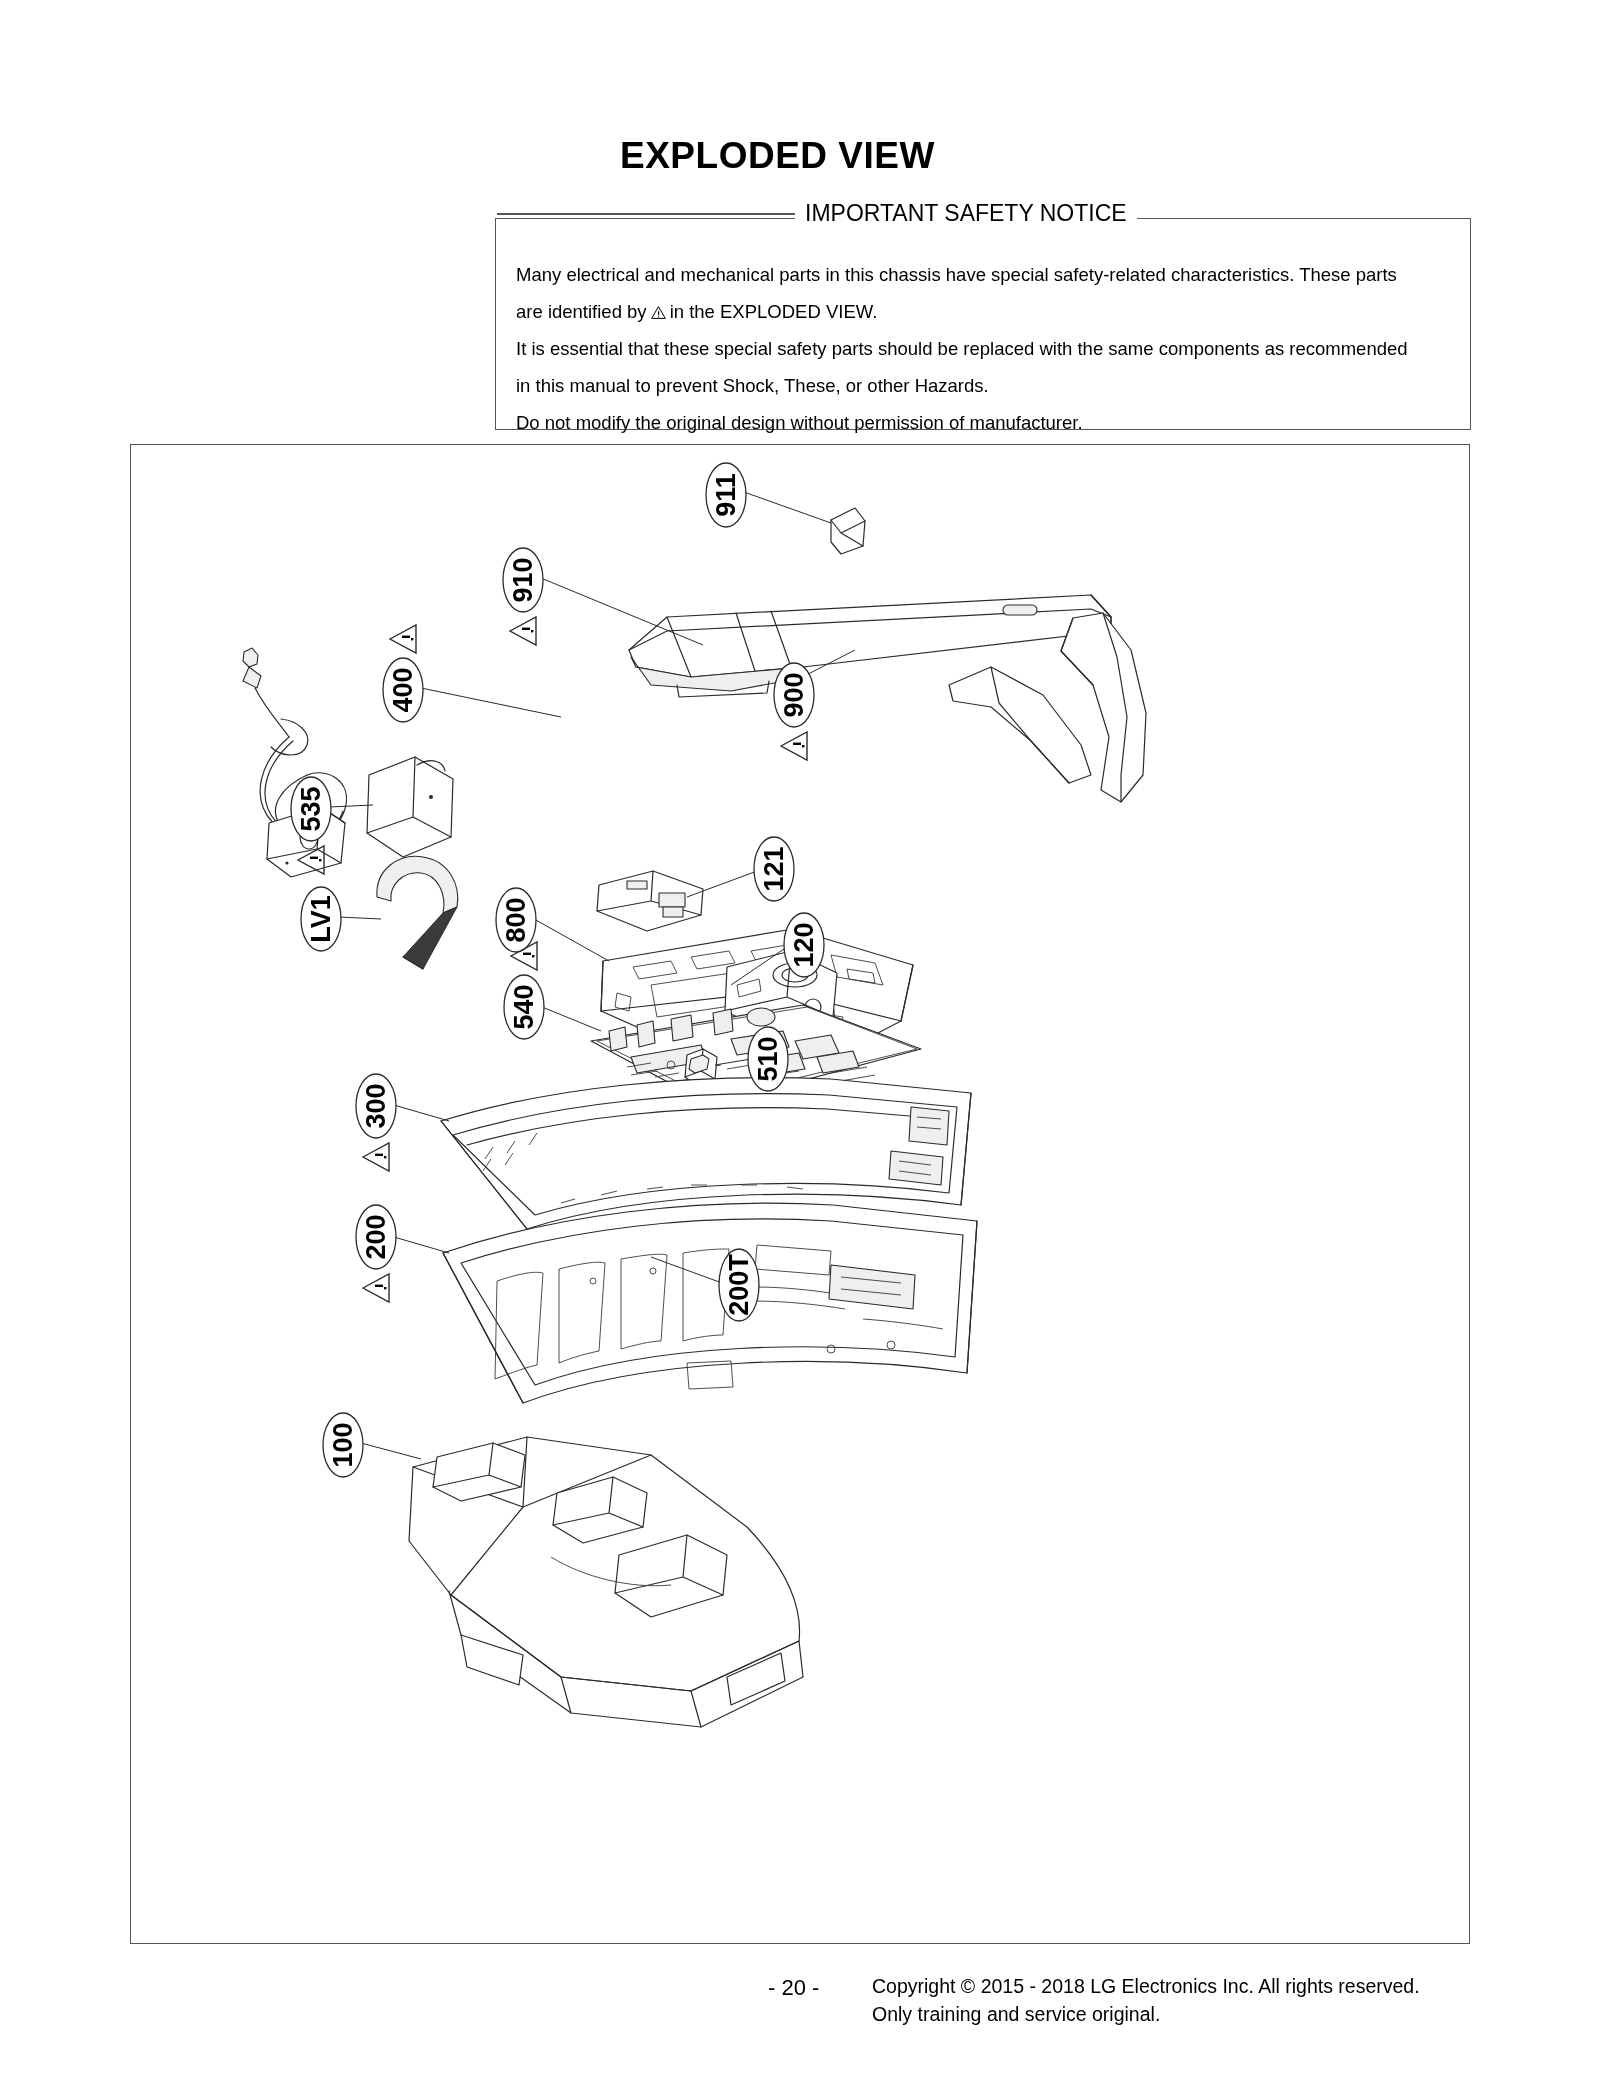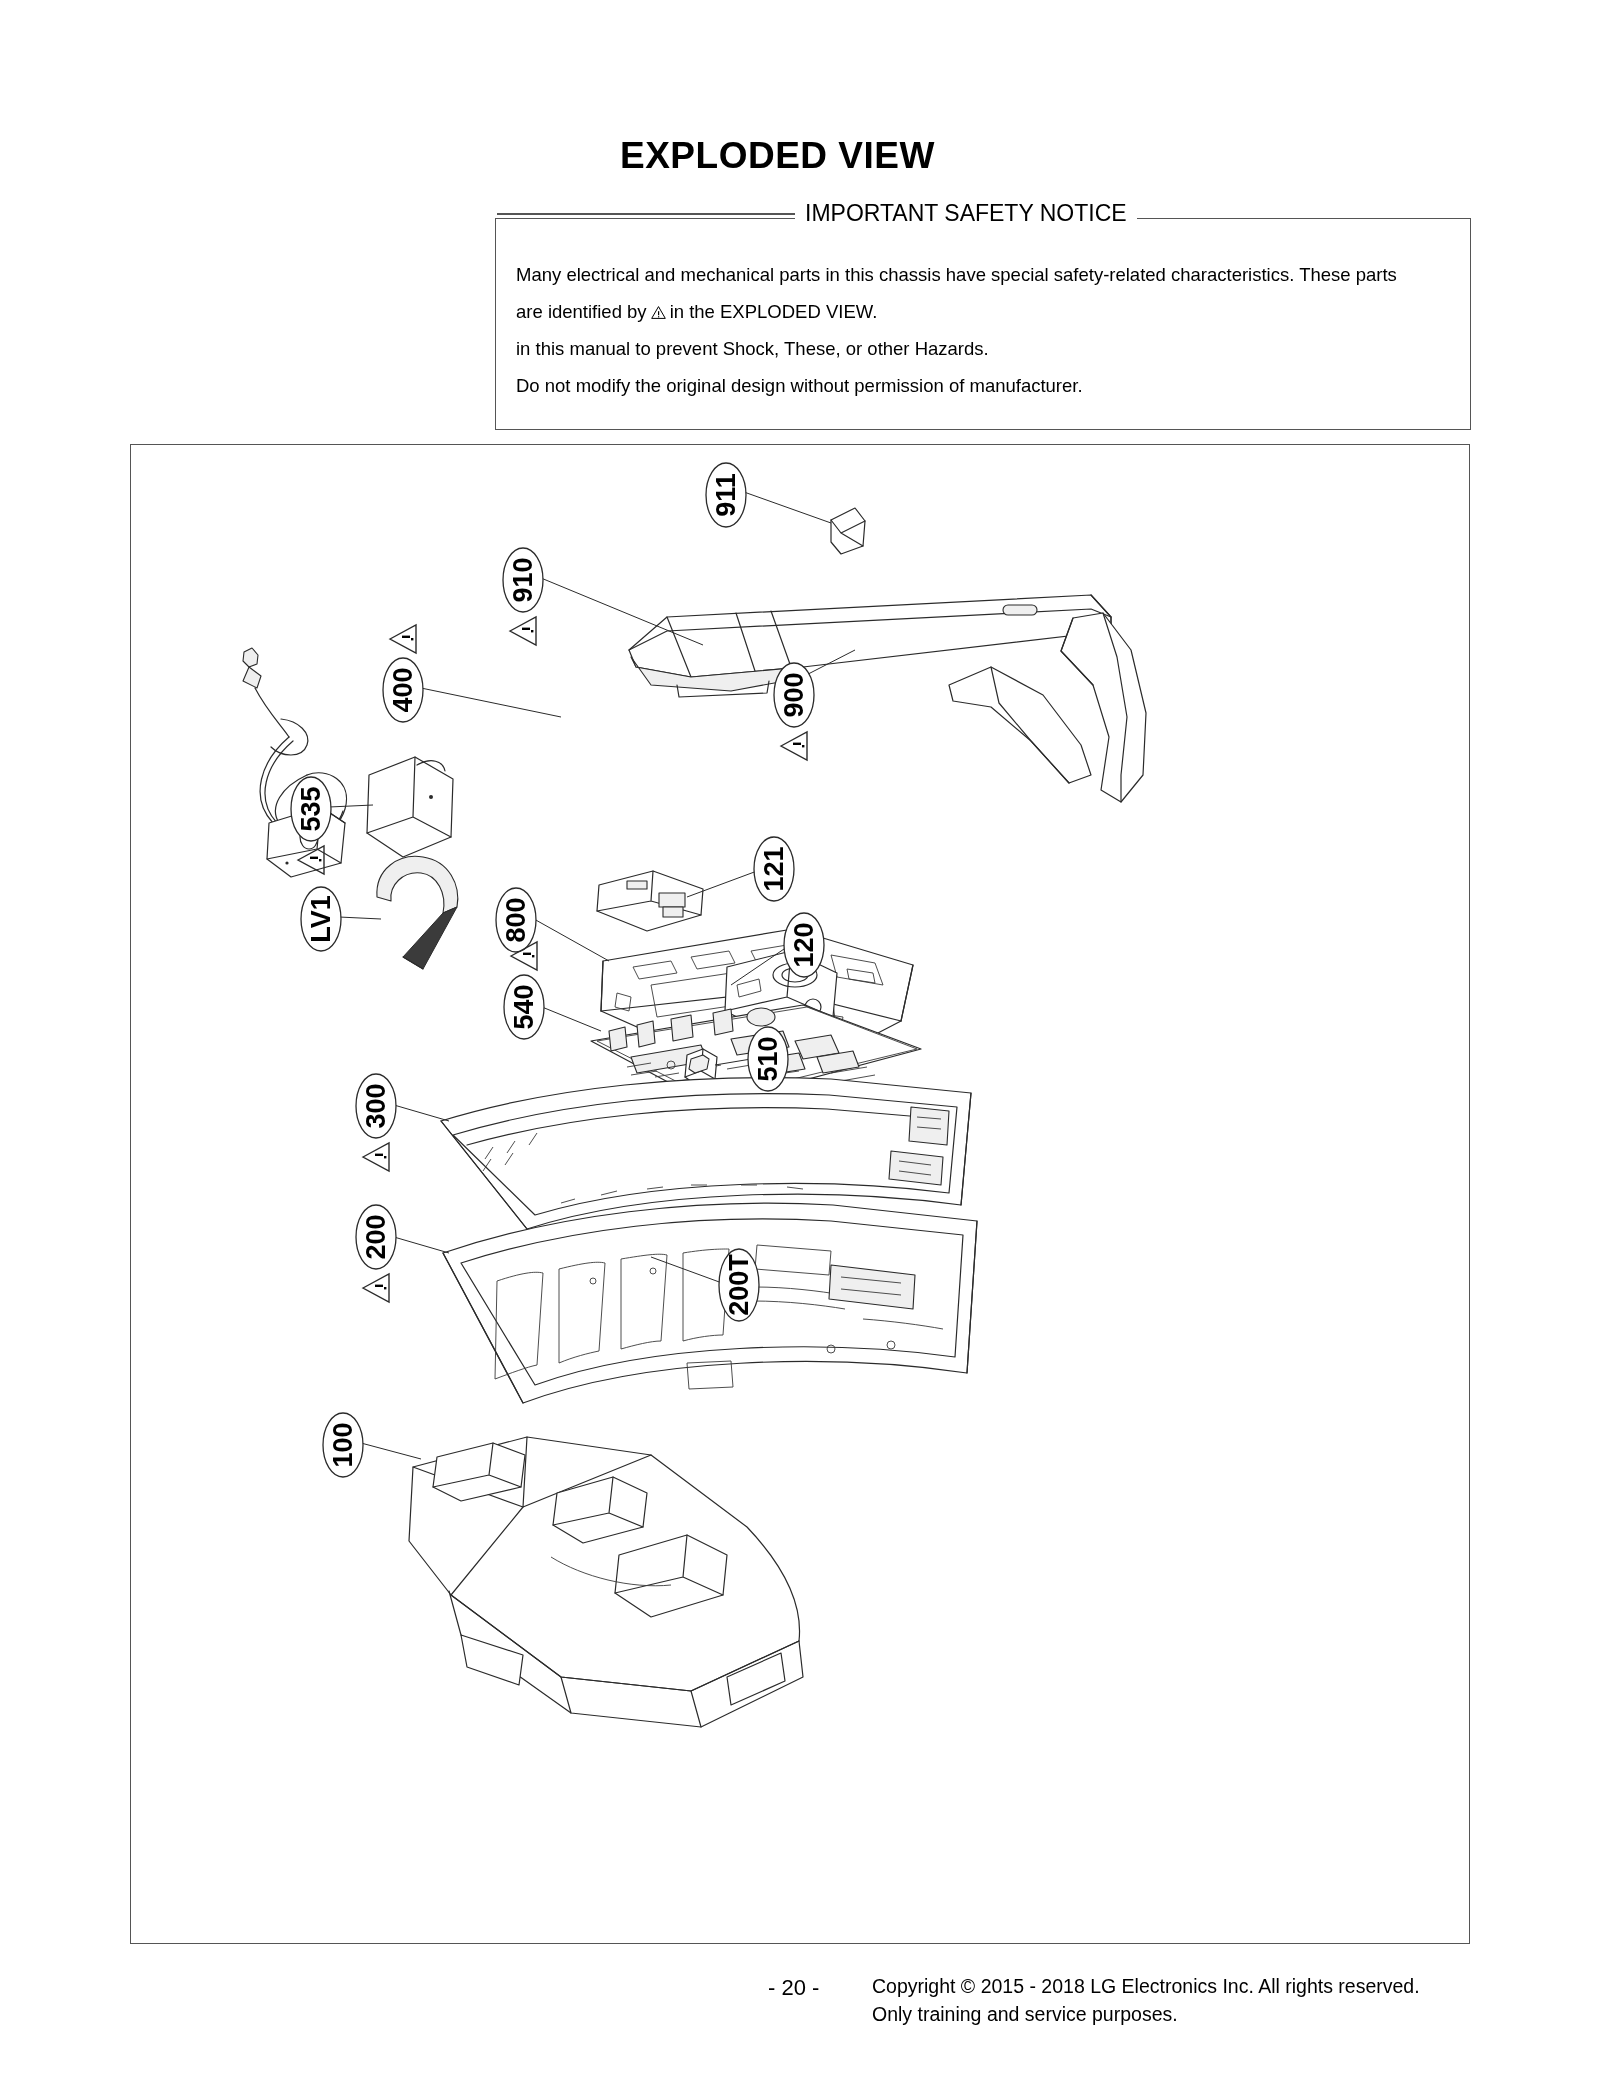--- a/index.html
+++ b/index.html
@@ -70,20 +70,23 @@
   <div id="safety-body">
     <p>
       <span>Many electrical and mechanical parts in this chassis have special safety-related characteristics. These parts</span>
     </p>
     <p>
       <span>are identified by</span><span class="tri-inline"><svg viewBox="0 0 15 13">
           <path d="M7.5 0.6 L14.3 12.4 L0.7 12.4 Z" fill="none" stroke="#000" stroke-width="1"></path>
           <rect x="7" y="5.2" width="1.2" height="4" fill="#000"></rect>
           <rect x="7" y="10.2" width="1.2" height="1.2" fill="#000"></rect>
         </svg></span><span>in the EXPLODED VIEW.</span>
+    </p>
+    <p>
+      <span>It is essential that these special safety parts should be replaced with the same components as recommended</span>
     </p>
     <p>
       <span>in this manual to prevent Shock, These, or other Hazards.</span>
     </p>
     <p>
       <span>Do not modify the original design without permission of manufacturer.</span>
     </p>
   </div>
 
   <div id="diagram-frame">
@@ -397,16 +400,16 @@
           <text class="btxt" x="212" y="1000" text-anchor="middle" dominant-baseline="central" transform="rotate(-90 212 1000)">100</text>
         </g>
 
       </g>
     </svg>
   </div>
 
   <div id="page-number">- 20 -</div>
   <div id="copyright">
     <div>Copyright © 2015 - 2018 LG Electronics Inc. All rights reserved.</div>
-    <div>Only training and service purposes.</div>
+    <div>Only training and service original.</div>
   </div>
 
 </div>
 
 </body></html>

